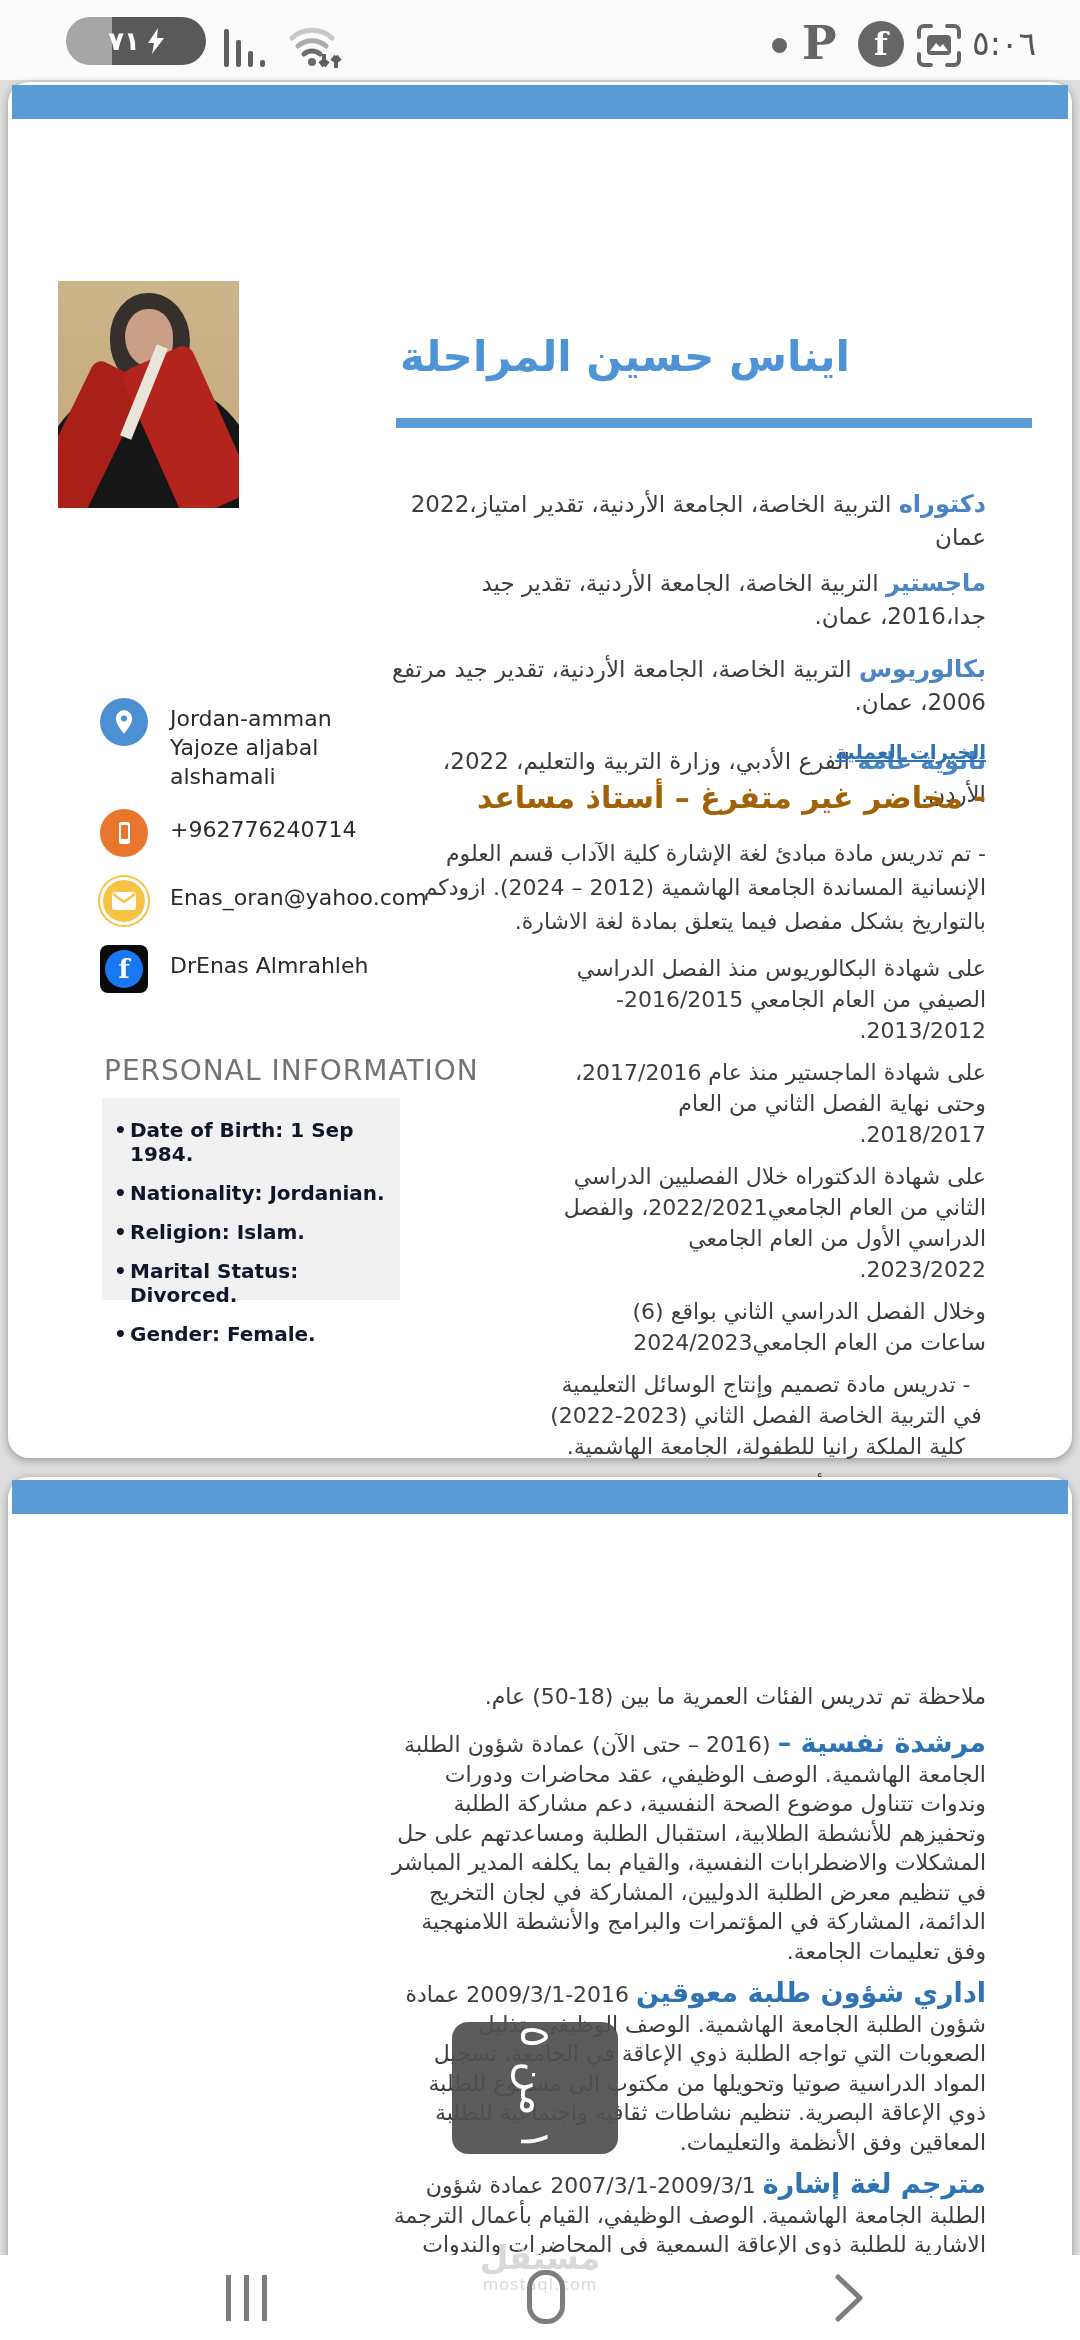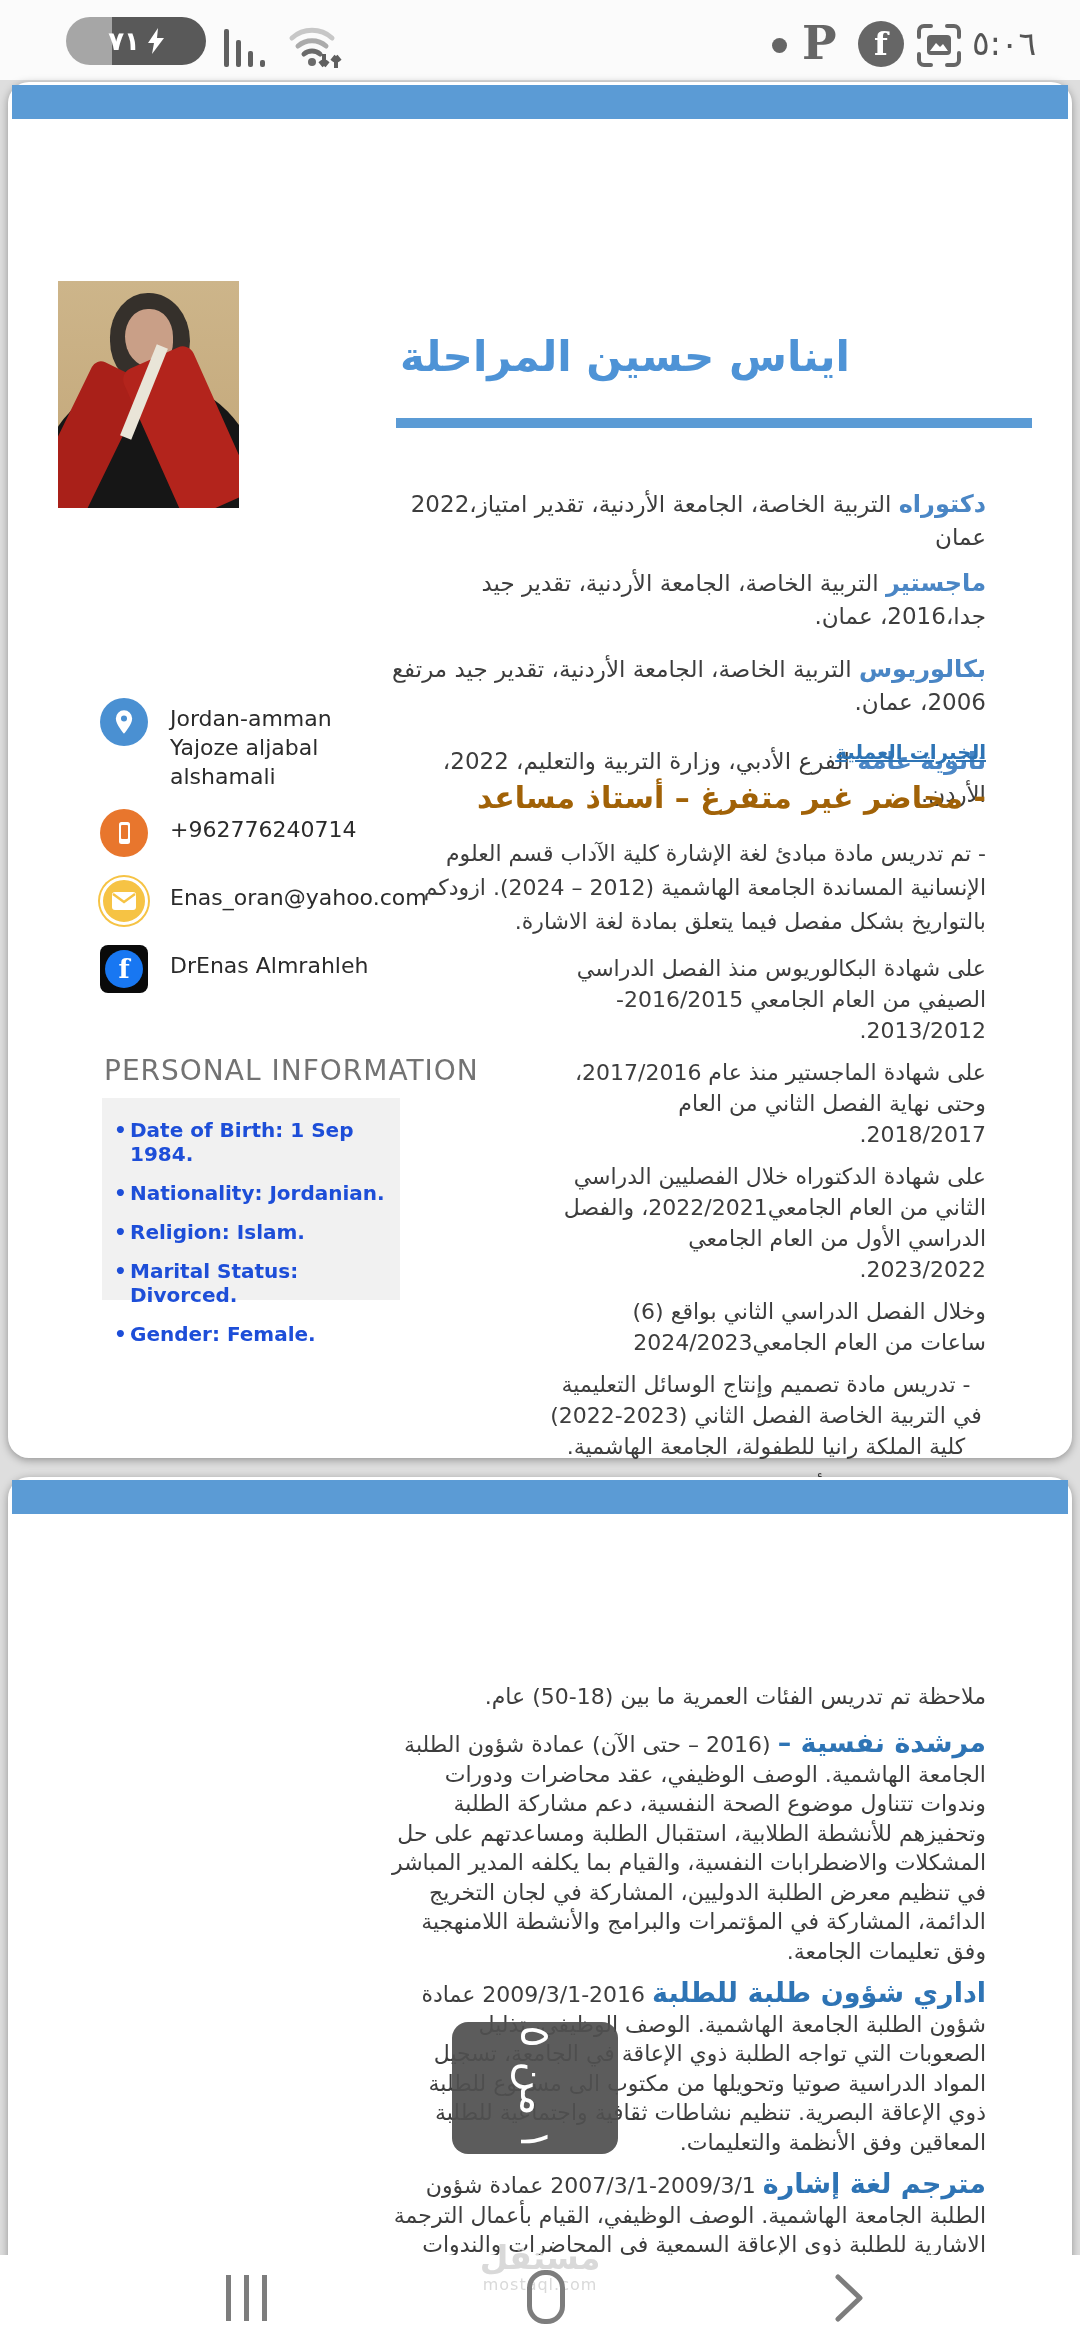--- a/index.html
+++ b/index.html
@@ -58,21 +58,21 @@
   .cico.em{background:#f6c344;border:3px solid #ffffff;box-sizing:border-box;box-shadow:0 0 0 2px #f6c344;}
   .cico.fbq{background:#0a0a0a;border-radius:8px;}
   .fbinner{width:38px;height:38px;border-radius:50%;background:#1877f2;color:#fff;display:flex;
            align-items:center;justify-content:center;font-size:26px;font-weight:bold;font-family:"DejaVu Serif",serif;}
   .ctext{font-size:22px;color:#2b2b2b;line-height:29px;padding-top:6px;}
   
   .pinfo-h{position:absolute;left:96px;top:972px;font-size:28px;color:#737373;letter-spacing:1px;}
   .pinfo-box{position:absolute;left:94px;top:1016px;width:298px;height:202px;background:#f1f1f1;
              box-sizing:border-box;padding:20px 14px 0 10px;}
   .pinfo-box ul{margin:0;padding:0;list-style:none;}
-  .pinfo-box li{font-size:20px;font-weight:bold;color:#1d4ed8;margin-bottom:15px;padding-left:18px;position:relative;}
+  .pinfo-box li{font-size:20px;font-weight:bold;color:#0f172a;margin-bottom:15px;padding-left:18px;position:relative;}
   .pinfo-box li::before{content:"•";position:absolute;left:2px;top:0;}
   
   .xcol{position:absolute;left:382px;top:658px;width:596px;direction:rtl;color:#3d3d3d;}
   .xlink{font-size:20px;font-weight:bold;color:#2e74b5;text-decoration:underline;margin:0 0 16px;}
   .xhead{font-size:30px;font-weight:bold;color:#a16207;margin:0 0 22px;}
   .xcol p.x{font-size:22px;line-height:31px;margin:0 0 11px;}
   .xcol p.wide{line-height:34px;margin-bottom:14px;}
   .xcol p.narrow{width:424px;}
   .xcol p.cent{width:440px;text-align:center;}
   
@@ -220,21 +220,21 @@
         <p class="x cent">- تدريس مادة التأهيل المهني للمعوقين الفصل الأول (2024-2023) كلية الملكة رانيا للطفولة، الجامعة الهاشمية.</p>
         <p class="x cent">- تدريس مادة المهارات الحياتية (2023-2022) كلية الآداب والفنون، جامعة اربد الأهلية.</p>
       </div>
     </div>
 
     <div class="page page2">
       <div class="pagebar"></div>
       <div class="p2col">
         <p class="note">ملاحظة تم تدريس الفئات العمرية ما بين (18-50) عام.</p>
         <p class="job"><b class="jtitle">مرشدة نفسية –</b><span> (2016 – حتى الآن) عمادة شؤون الطلبة الجامعة الهاشمية. الوصف الوظيفي، عقد محاضرات ودورات وندوات تتناول موضوع الصحة النفسية، دعم مشاركة الطلبة وتحفيزهم للأنشطة الطلابية، استقبال الطلبة ومساعدتهم على حل المشكلات والاضطرابات النفسية، والقيام بما يكلفه المدير المباشر في تنظيم معرض الطلبة الدوليين، المشاركة في لجان التخريج الدائمة، المشاركة في المؤتمرات والبرامج والأنشطة اللامنهجية وفق تعليمات الجامعة.</span></p>
-        <p class="job"><b class="jtitle">اداري شؤون طلبة للطلبة</b><span> 2016-2009/3/1 عمادة شؤون الطلبة الجامعة الهاشمية. الوصف الوظيفي، تذليل الصعوبات التي تواجه الطلبة ذوي الإعاقة في الجامعة، تسجيل المواد الدراسية صوتيا وتحويلها من مكتوب الى مسموع للطلبة ذوي الإعاقة البصرية. تنظيم نشاطات ثقافية واجتماعية للطلبة المعاقين وفق الأنظمة والتعليمات.</span></p>
+        <p class="job"><b class="jtitle">اداري شؤون طلبة معوقين</b><span> 2016-2009/3/1 عمادة شؤون الطلبة الجامعة الهاشمية. الوصف الوظيفي، تذليل الصعوبات التي تواجه الطلبة ذوي الإعاقة في الجامعة، تسجيل المواد الدراسية صوتيا وتحويلها من مكتوب الى مسموع للطلبة ذوي الإعاقة البصرية. تنظيم نشاطات ثقافية واجتماعية للطلبة المعاقين وفق الأنظمة والتعليمات.</span></p>
         <p class="job"><b class="jtitle">مترجم لغة إشارة</b><span> 2009/3/1-2007/3/1 عمادة شؤون الطلبة الجامعة الهاشمية. الوصف الوظيفي، القيام بأعمال الترجمة الاشارية للطلبة ذوي الإعاقة السمعية في المحاضرات والندوات والنشاطات المختلفة. عقد دورات لتعليم لغة الإشارة للطلبة والعاملين.</span></p>
         <p class="job"><b class="jtitle">معلمة</b><span> 2007/2/28-2006/4/1 مدرسة الرجاء لتعليم المعاقين سمعيا، الزرقاء.</span></p>
       </div>
     </div>
   </div>
 
   <div class="toast">
     <span>١ من ٥</span>
   </div>
 

